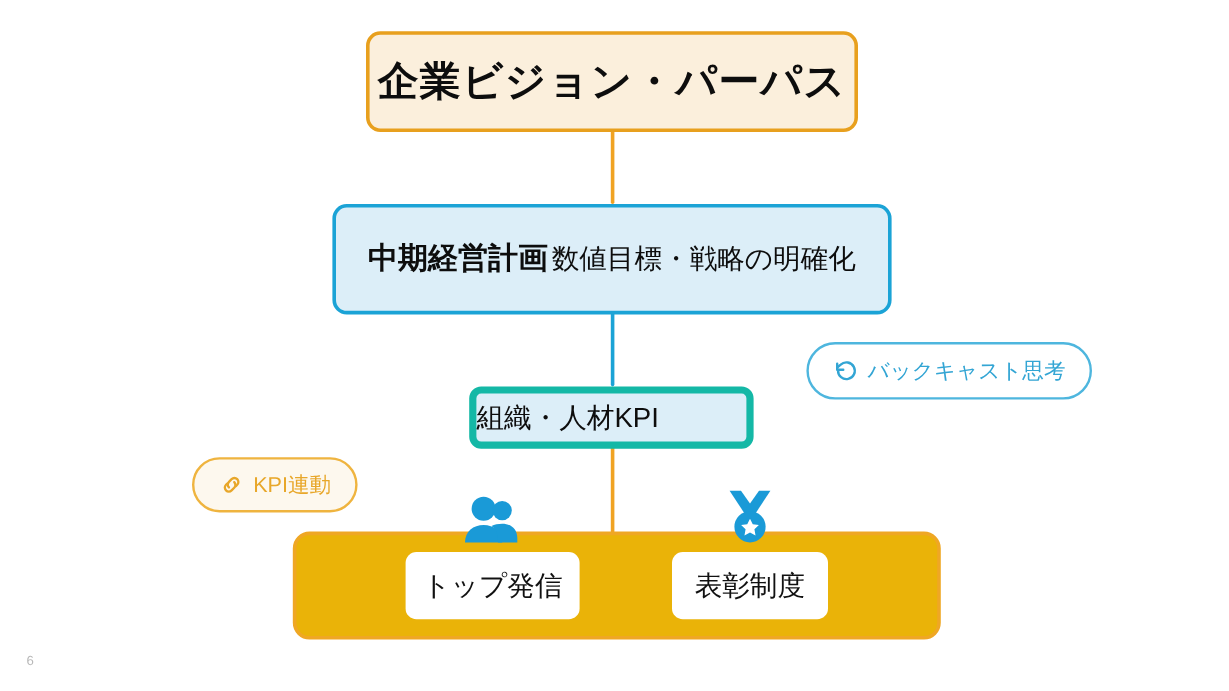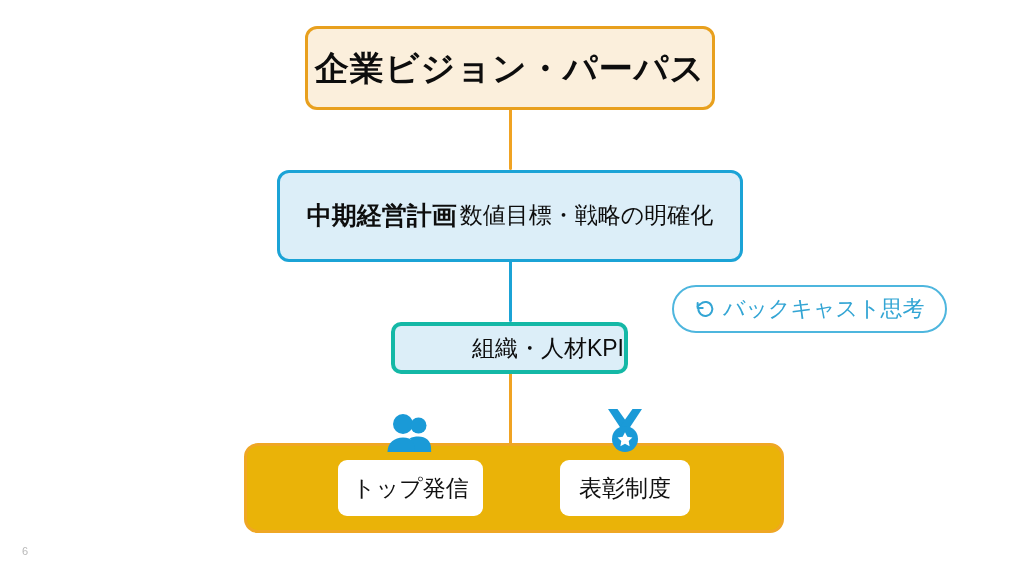--- a/index.html
+++ b/index.html
@@ -85,44 +85,44 @@
   }
 
   
   #kpi-box {
     position: absolute;
     left: 391px;
     top: 322px;
     width: 237px;
     height: 52px;
     background: #DCEEF8;
-    border: 4px solid #14b8a6;
+    border: 6px solid #14b8a6;
     border-radius: 10px;
     display: flex;
     align-items: center;
-    justify-content: flex-end;
+    justify-content: flex-start;
   }
   #kpi-box .title {
     font-size: 23px;
     color: #0d0d0d;
     line-height: 1;
   }
 
   
   .badge {
     position: absolute;
     display: flex;
     align-items: center;
     gap: 7px;
     border-radius: 999px;
     background: #ffffff;
     padding: 0 20px;
   }
   .badge .badge-label {
-    font-size: 22px;
+    font-size: 18px;
     line-height: 1;
     white-space: nowrap;
   }
   .badge svg { display: block; flex: none; }
 
   #badge-backcast {
     left: 672px;
     top: 285px;
     height: 48px;
     border: 2.5px solid #4EB6DE;
@@ -221,20 +221,29 @@
   <div class="badge" id="badge-backcast">
     <span>
       <svg width="22" height="22" viewBox="0 0 24 24" fill="none" stroke="#33A5D4" stroke-width="2.2" stroke-linecap="round" stroke-linejoin="round">
         <path d="M4 5.5 L4 11 L9.5 11"></path>
         <path d="M4.8 11.6 a7.6 7.6 0 1 0 2.4 -5.2 L4 9"></path>
       </svg>
     </span>
     <span class="badge-label">バックキャスト思考</span>
   </div>
 
+  <div class="badge" id="badge-kpi-link">
+    <span>
+      <svg width="22" height="22" viewBox="0 0 24 24" fill="none" stroke="#E8A72A" stroke-width="2.1" stroke-linecap="round" stroke-linejoin="round">
+        <path d="M9.6 14.4 a3.6 3.6 0 0 1 0 -5.1 l2.4 -2.4 a3.6 3.6 0 0 1 5.1 5.1 l-1.2 1.2"></path>
+        <path d="M14.4 9.6 a3.6 3.6 0 0 1 0 5.1 l-2.4 2.4 a3.6 3.6 0 0 1 -5.1 -5.1 l1.2 -1.2"></path>
+      </svg>
+    </span>
+    <span class="badge-label">KPI連動</span>
+  </div>
 
   <div id="actions-container">
 
     <div class="action-card">
       <span class="action-icon">
         <svg width="50" height="42" viewBox="0 0 50 42" fill="#1A9AD7">
           <circle cx="18" cy="12" r="10"></circle>
           <circle cx="33.5" cy="13.5" r="8"></circle>
           <path d="M2.5 40 c0 -9.4 7 -14.6 15.5 -14.6 c8.5 0 15.5 5.2 15.5 14.6 z"></path>
           <path d="M30 40 c0 -8 -2.6 -11.8 -5.4 -13.6 c2.4 -1.4 5.6 -2 8.9 -2 c7 0 12.6 4.2 12.6 12 v3.6 z"></path>

